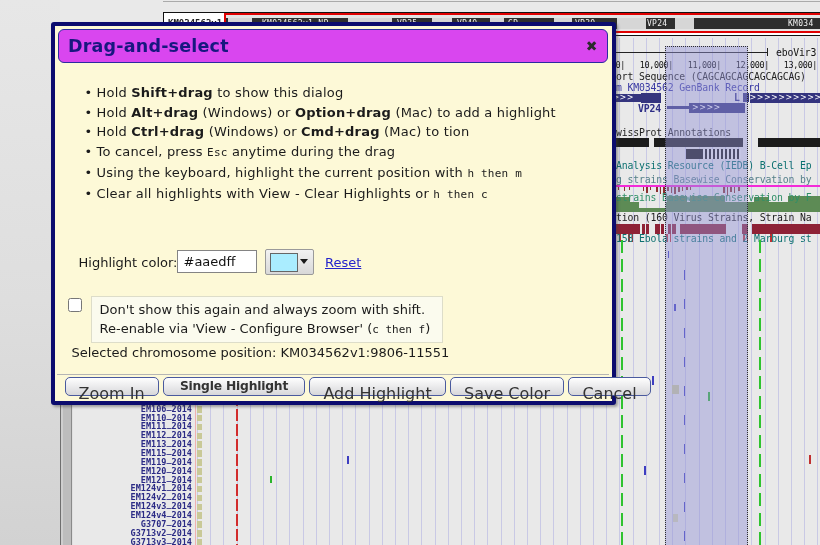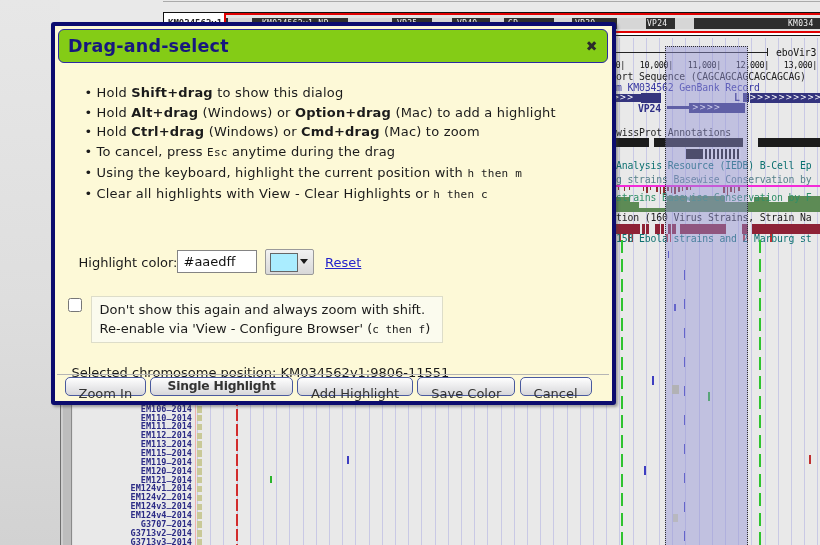--- a/index.html
+++ b/index.html
@@ -71,21 +71,21 @@
   #band { left:664.5px; top:45.5px; width:83px; height:499.5px;
     background:rgba(146,146,214,0.46);
     border-left:1px dotted #2c2c2c; border-right:1px dotted #2c2c2c; border-top:1px dotted #2c2c2c; }
 
   
   #dialog { left:50.5px; top:22.4px; width:565.5px; height:382.6px;
     background:#fdf9d7; border:4.5px solid #0c0c6e; border-radius:3px;
     box-shadow:2px 2px 3px rgba(60,60,60,0.45); z-index:10; }
   #dialog .inner { position:absolute; left:0; top:0; width:556.5px; height:373.6px; }
 
-  #title-bar { left:3.5px; top:2.4px; width:549.5px; height:34px; background:#84cc16;
+  #title-bar { left:3.5px; top:2.4px; width:549.5px; height:34px; background:#d946ef;
     border:1.5px solid #2b2ba0; border-radius:6px; display:flex; align-items:center; }
   #title-text { margin-left:9px; font-size:17.5px; font-weight:bold; color:#17177f; letter-spacing:0.2px; }
   #close-x { position:absolute; right:9px; top:50%; transform:translateY(-50%);
     font-size:14px; color:#2b2b2b; font-weight:bold; cursor:pointer; line-height:14px; }
 
   #bullets { left:0; top:56.5px; width:556px; list-style:none; }
   #bullets li { position:relative; padding-left:42px; font-size:13px; letter-spacing:0.2px; line-height:19.8px; color:#1b1b1b; }
   #bullets li::before { content:"\2022"; position:absolute; left:30px; font-size:13px; color:#1b1b1b; }
   .b { font-weight:bold; }
   .m { font-family:"DejaVu Sans Mono", monospace; font-size:11px; }
@@ -104,28 +104,28 @@
     border-top:5px solid #1a1a1a; }
   #reset-link { position:absolute; left:253.5px; top:5px; font-size:13px; color:#2424cc;
     text-decoration:underline; cursor:pointer; }
 
   #checkbox-row { left:13.5px; top:270.1px; width:440px; }
   #dont-show-cb { position:absolute; left:0; top:2px; width:13.5px; height:13.5px;
     accent-color:#fff; appearance:none; background:#fff; border:1.5px solid #777; border-radius:2.5px; }
   #cb-label-box { position:absolute; left:22.5px; top:0; width:352px; padding:2.5px 6px 3.5px 8px;
     background:#fbfbee; border:1px solid #ddddc9; font-size:13px; line-height:19px; color:#1b1b1b; white-space:nowrap; }
 
-  #position-line { left:17px; top:319px; font-size:13px; color:#1b1b1b;margin-top:20px; }
+  #position-line { left:17px; top:319px; font-size:13px; color:#1b1b1b; }
 
   #separator { left:2px; top:347.5px; width:552px; height:1px; background:#b5b5b5; }
 
   #button-row { left:10px; top:350.2px; height:20px; display:flex; gap:4.3px; }
   .dlg-btn { height:19.5px; padding:8px 13px; border:1.5px solid #4a5a9e; border-radius:5px;
     background:linear-gradient(#fefefe,#d7d7da); font-family:"DejaVu Sans", sans-serif;
-    font-size:13px; color:#333; line-height:16px; cursor:pointer; white-space:nowrap; }
+    font-size:16px; color:#333; line-height:16px; cursor:pointer; white-space:nowrap; }
   .dlg-btn.bold { font-weight:bold; font-size:12.3px; letter-spacing:-0.2px; padding:0 16px; }
 </style>
 </head>
 <body>
 
 <div id="left-strip" class="abs"></div>
 <div id="top-hairline" class="abs"></div>
 
 <div id="top-strip" class="abs"></div>
 <div id="chrom-label" class="abs mono">KM034562v1</div>
@@ -279,21 +279,21 @@
 <div id="dialog" class="abs">
   <div class="inner">
     <div id="title-bar" class="abs">
       <span id="title-text">Drag-and-select</span>
       <span id="close-x">✖</span>
     </div>
 
     <ul id="bullets" class="abs">
       <li><span><span>Hold </span><span class="b">Shift+drag</span><span> to show this dialog</span></span></li>
       <li><span><span>Hold </span><span class="b">Alt+drag</span><span> (Windows) or </span><span class="b">Option+drag</span><span> (Mac) to add a highlight</span></span></li>
-      <li><span><span>Hold </span><span class="b">Ctrl+drag</span><span> (Windows) or </span><span class="b">Cmd+drag</span><span> (Mac) to zoom</span></span></li>
+      <li><span><span>Hold </span><span class="b">Ctrl+drag</span><span> (Windows) or </span><span class="b">Cmd+drag</span><span> (Mac) to tion</span></span></li>
       <li><span><span>To cancel, press </span><span class="m">Esc</span><span> anytime during the drag</span></span></li>
       <li><span><span>Using the keyboard, highlight the current position with </span><span class="m">h then m</span></span></li>
       <li><span><span>Clear all highlights with View - Clear Highlights or </span><span class="m">h then c</span></span></li>
     </ul>
 
     <div id="color-row" class="abs">
       <span id="color-label">Highlight color:</span>
       <input id="color-input" type="text" value="#aaedff" style="">
       <span id="swatch-btn">
         <span id="swatch-well" style="background: rgb(170, 237, 255);"></span>

